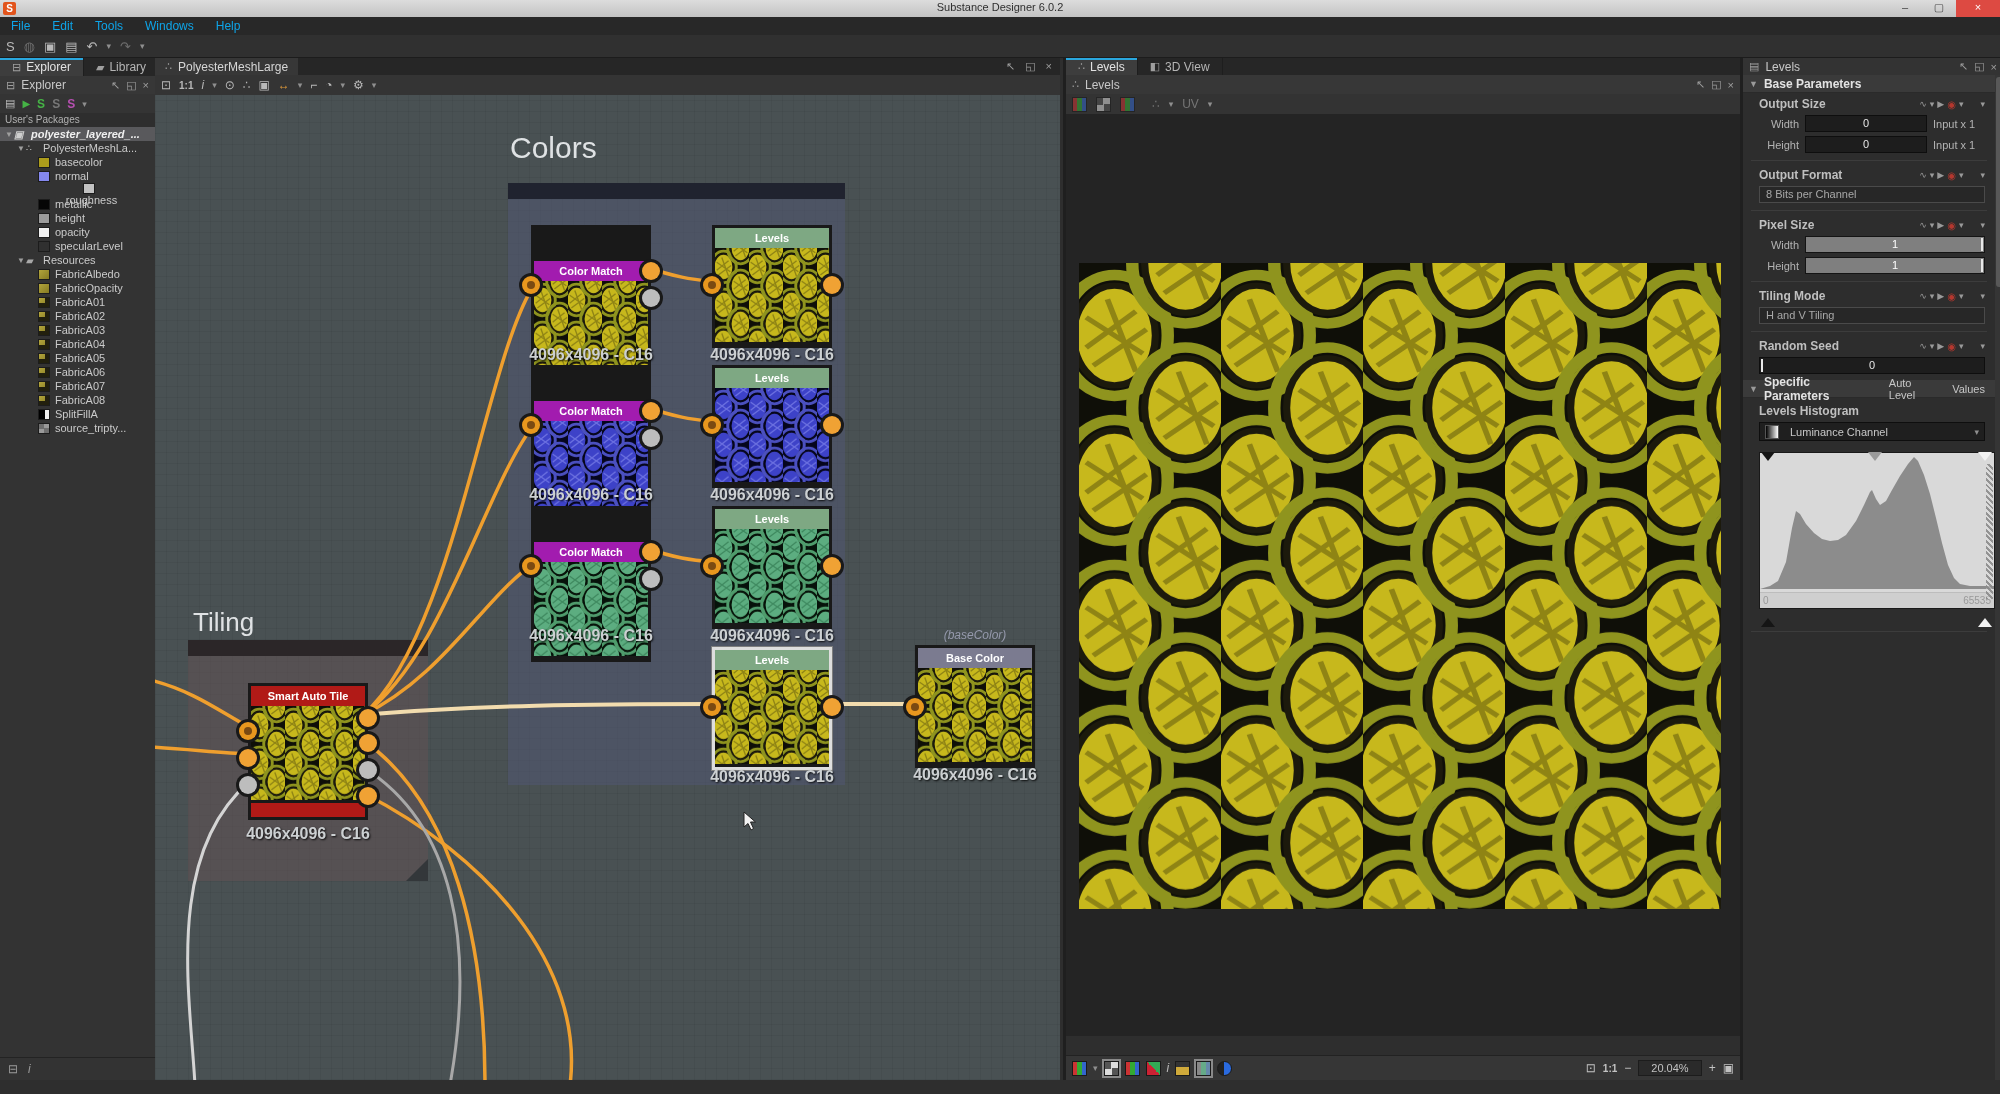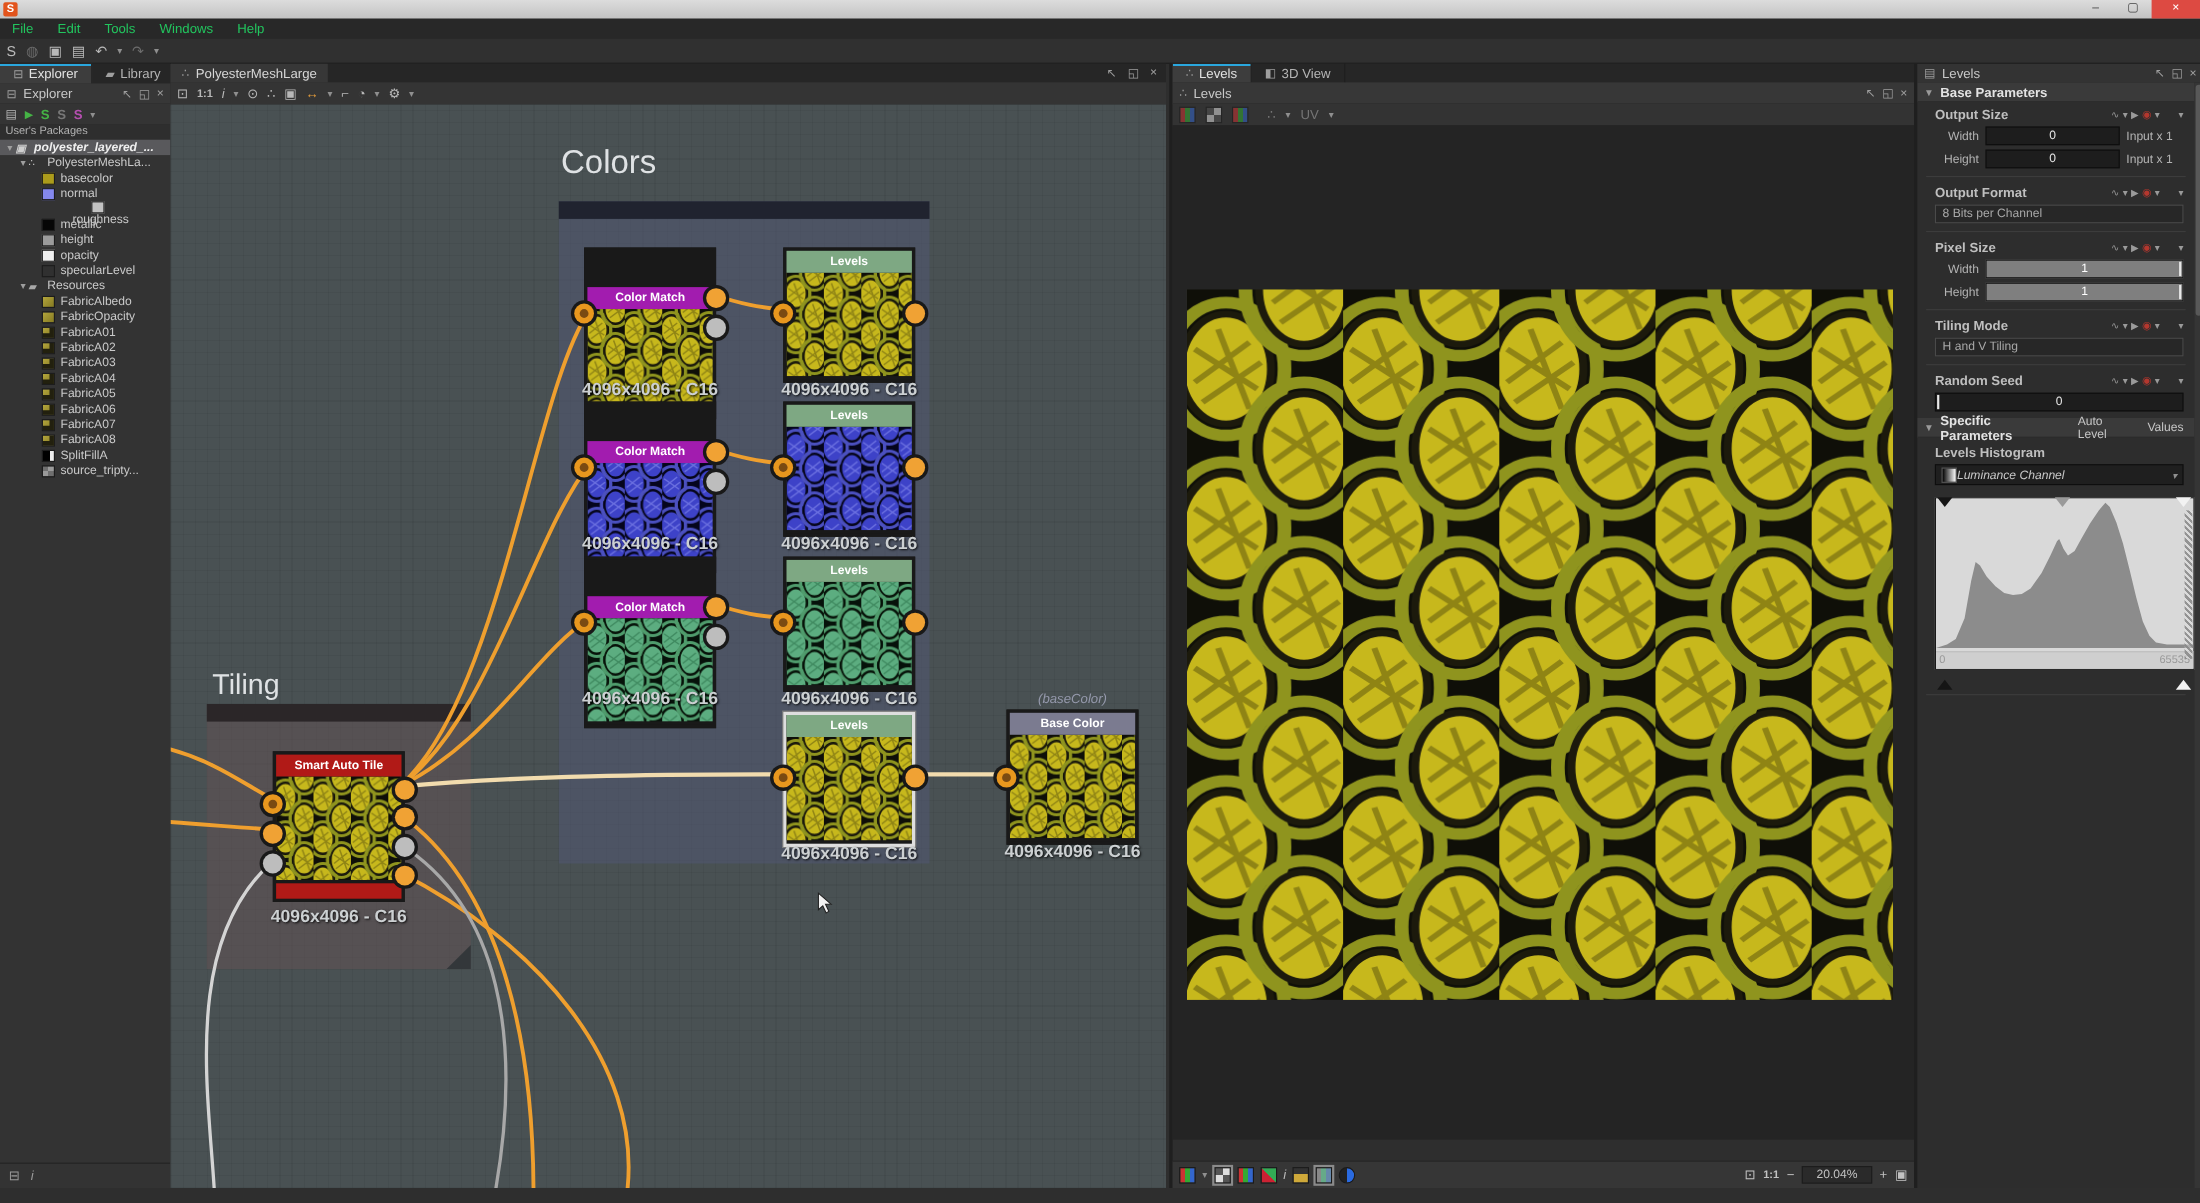--- a/index.html
+++ b/index.html
@@ -13,21 +13,21 @@
   .appicon{position:absolute;left:3px;top:2px;width:13px;height:13px;background:#e2541c;
     color:#fff;font-size:10px;font-weight:bold;text-align:center;line-height:13px;border-radius:2px;}
   .tbtitle{position:absolute;left:0;right:0;top:1px;text-align:center;}
   .winbtns{position:absolute;right:0;top:0;height:17px;display:flex;}
   .winbtn{width:34px;height:17px;text-align:center;line-height:15px;color:#444;font-size:11px;}
   .winbtn.close{width:44px;background:#dd4a42;color:#fff;}
 
   
   .menubar{position:absolute;left:0;top:17px;width:2000px;height:18px;background:#282828;
     display:flex;align-items:center;gap:0;border-bottom:1px solid #1e1e1e;}
-  .menuitem{padding:0 11px;color:#22c55e;line-height:18px;}
+  .menuitem{padding:0 11px;color:#0ea5e9;line-height:18px;}
   .maintoolbar{position:absolute;left:0;top:35px;width:2000px;height:23px;background:#303030;
     border-bottom:1px solid #1c1c1c;display:flex;align-items:center;gap:9px;padding-left:6px;box-sizing:border-box;}
   .ticon{color:#b9b9b9;font-size:13px;}
   .ticon.dim{color:#6d6d6d;}
   .dd{color:#8f8f8f;font-size:9px;}
 
   
   .ptabs{position:absolute;left:0;top:0;right:0;height:18px;background:#262626;display:flex;}
   .ptab{display:flex;align-items:center;gap:5px;padding:0 12px;color:#b5b5b5;border-right:1px solid #1e1e1e;}
   .ptab.active{background:#3d3d3d;box-shadow:inset 0 2px 0 #2aa7de;color:#e2e2e2;}
@@ -120,21 +120,21 @@
   .suffix{width:52px;color:#b3b3b3;font-size:11px;flex:none;}
   .sl{flex:1;height:15px;background:#1d1d1d;border:1px solid #0e0e0e;color:#e6e6e6;text-align:center;
     font-size:11px;line-height:15px;position:relative;}
   .sl.gray{background:#7f7f7f;color:#fff;border-color:#141414;}
   .sl .tickL{position:absolute;left:1px;top:1px;bottom:1px;width:2px;background:#e8e8e8;}
   .sl .tickR{position:absolute;right:1px;top:1px;bottom:1px;width:2px;background:#e8e8e8;}
   .dropfield{flex:1;height:15px;background:#272727;border:1px solid #4a4a4a;color:#a8a8a8;
     font-size:11px;line-height:15px;padding-left:6px;}
   .psep{height:1px;background:#3c3c3c;margin:5px 8px 5px 8px;}
   .chandrop{margin:2px 10px 4px 16px;height:17px;background:#1f1f1f;border:1px solid #0e0e0e;
-    display:flex;align-items:center;gap:0;padding:0 5px;color:#c8c8c8;font-size:11px;font-style:italic;}
+    display:flex;align-items:center;gap:11px;padding:0 5px;color:#c8c8c8;font-size:11px;}
   .gradchip{width:12px;height:12px;background:linear-gradient(90deg,#000,#fff);border:1px solid #555;}
   .histwrap{position:relative;margin:2px 10px 0 16px;width:236px;}
   .tri{width:0;height:0;position:absolute;}
   .tri.down{border-left:7px solid transparent;border-right:7px solid transparent;border-top:9px solid #151515;}
   .tri.up{border-left:7px solid transparent;border-right:7px solid transparent;border-bottom:9px solid #151515;}
   .tri.gray{border-top-color:#9a9a9a;}
   .tri.white{border-top-color:#f2f2f2;}
   .tri.upwhite{border-bottom-color:#f2f2f2;}
   .histbox{margin-top:11px;width:236px;border:1px solid #191919;background:#d9d9d9;box-sizing:border-box;}
   .histstrip{height:15px;background:#cfcfcf;display:flex;justify-content:space-between;
@@ -194,20 +194,21 @@
         <rect width="40" height="48" fill="#0f0f08"></rect>
         <use href="#ovalY" x="10" y="24"></use>
           <use href="#ovalY" x="30" y="0"></use>
           <use href="#ovalY" x="30" y="48"></use>
       </pattern>
     </defs>
   </svg>
 
   <div class="titlebar">
     <div class="appicon">S</div>
+    <div class="tbtitle">Substance Designer 6.0.2</div>
     <div class="winbtns">
       <div class="winbtn">–</div>
       <div class="winbtn">▢</div>
       <div class="winbtn close">×</div>
     </div>
   </div>
 
   <div class="menubar" id="menubar">
       <div class="menuitem">File</div>
       <div class="menuitem">Edit</div>

